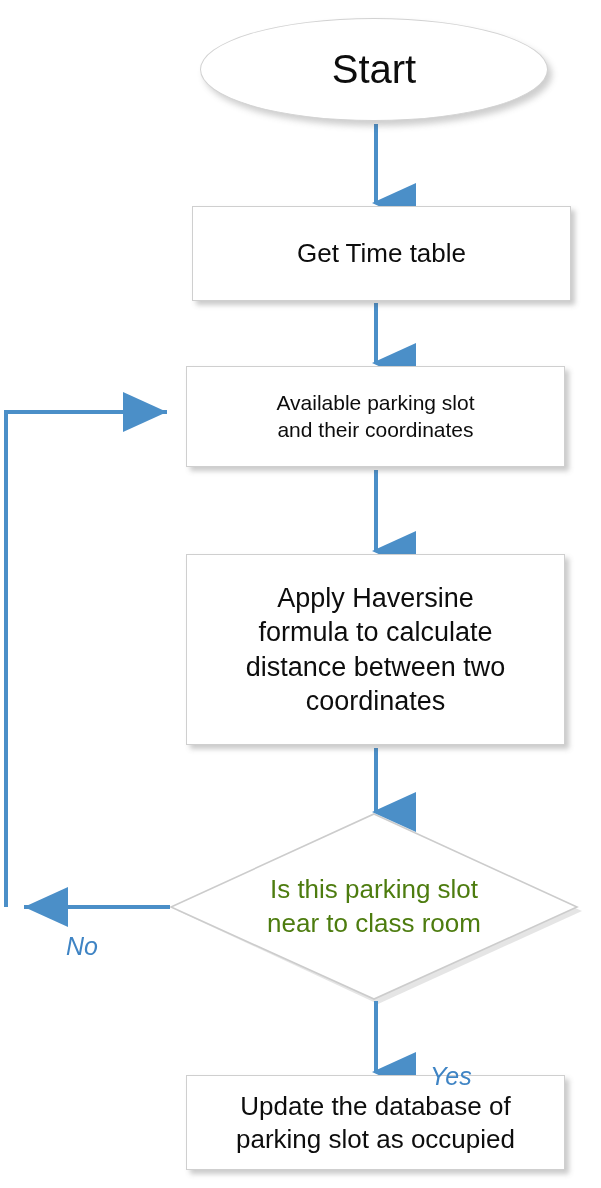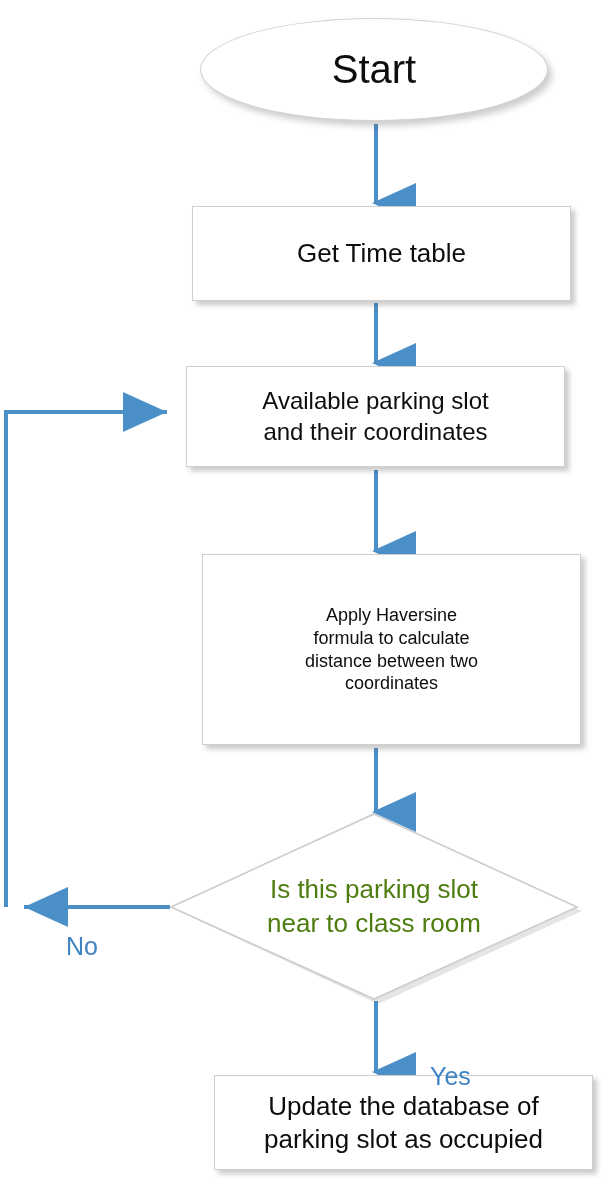--- a/index.html
+++ b/index.html
@@ -58,28 +58,29 @@
     color: #4d7c0f;
     line-height: 1.3;
     white-space: pre-line;
   }
   .edge-label {
     position: absolute;
     color: #3f84c4;
     font-size: 25px;
     line-height: 1;
     white-space: nowrap;
+    font-style: italic;
   }
   #n-start { left: 200px; top: 18px; width: 348px; height: 103px; font-size: 40px; justify-content: center; }
   #n-timetable { left: 192px; top: 206px; width: 379px; height: 95px; font-size: 26px; }
-  #n-slots { left: 186px; top: 366px; width: 379px; height: 101px; font-size: 24px; }
-  #n-haversine { left: 202px; top: 554px; width: 379px; height: 191px; font-size: 18px; }
+  #n-slots { left: 186px; top: 366px; width: 379px; height: 101px; font-size: 21px; }
+  #n-haversine { left: 186px; top: 554px; width: 379px; height: 191px; font-size: 27px; }
   #n-decision { left: 170px; top: 813px; width: 408px; height: 188px; }
   #n-decision .decision-label { font-size: 26px; }
-  #n-update { left: 186px; top: 1075px; width: 379px; height: 95px; font-size: 26px; margin-left: 28px; }
+  #n-update { left: 186px; top: 1075px; width: 379px; height: 95px; font-size: 26px; }
   #lbl-no { left: 66px; top: 934px; }
   #lbl-yes { left: 430px; top: 1064px; }
 </style>
 </head>
 <body>
 
 <svg id="flowchart" viewBox="0 0 601 1188" width="601" height="1188" xmlns="http://www.w3.org/2000/svg">
   <defs>
     <marker id="arrow-down" viewBox="0 0 12 12" refX="6" refY="10" markerWidth="12" markerHeight="12" orient="auto-start-reverse">
       <path d="M 1 0 L 11 0 L 6 11 Z" fill="#4b8fc8"></path>

